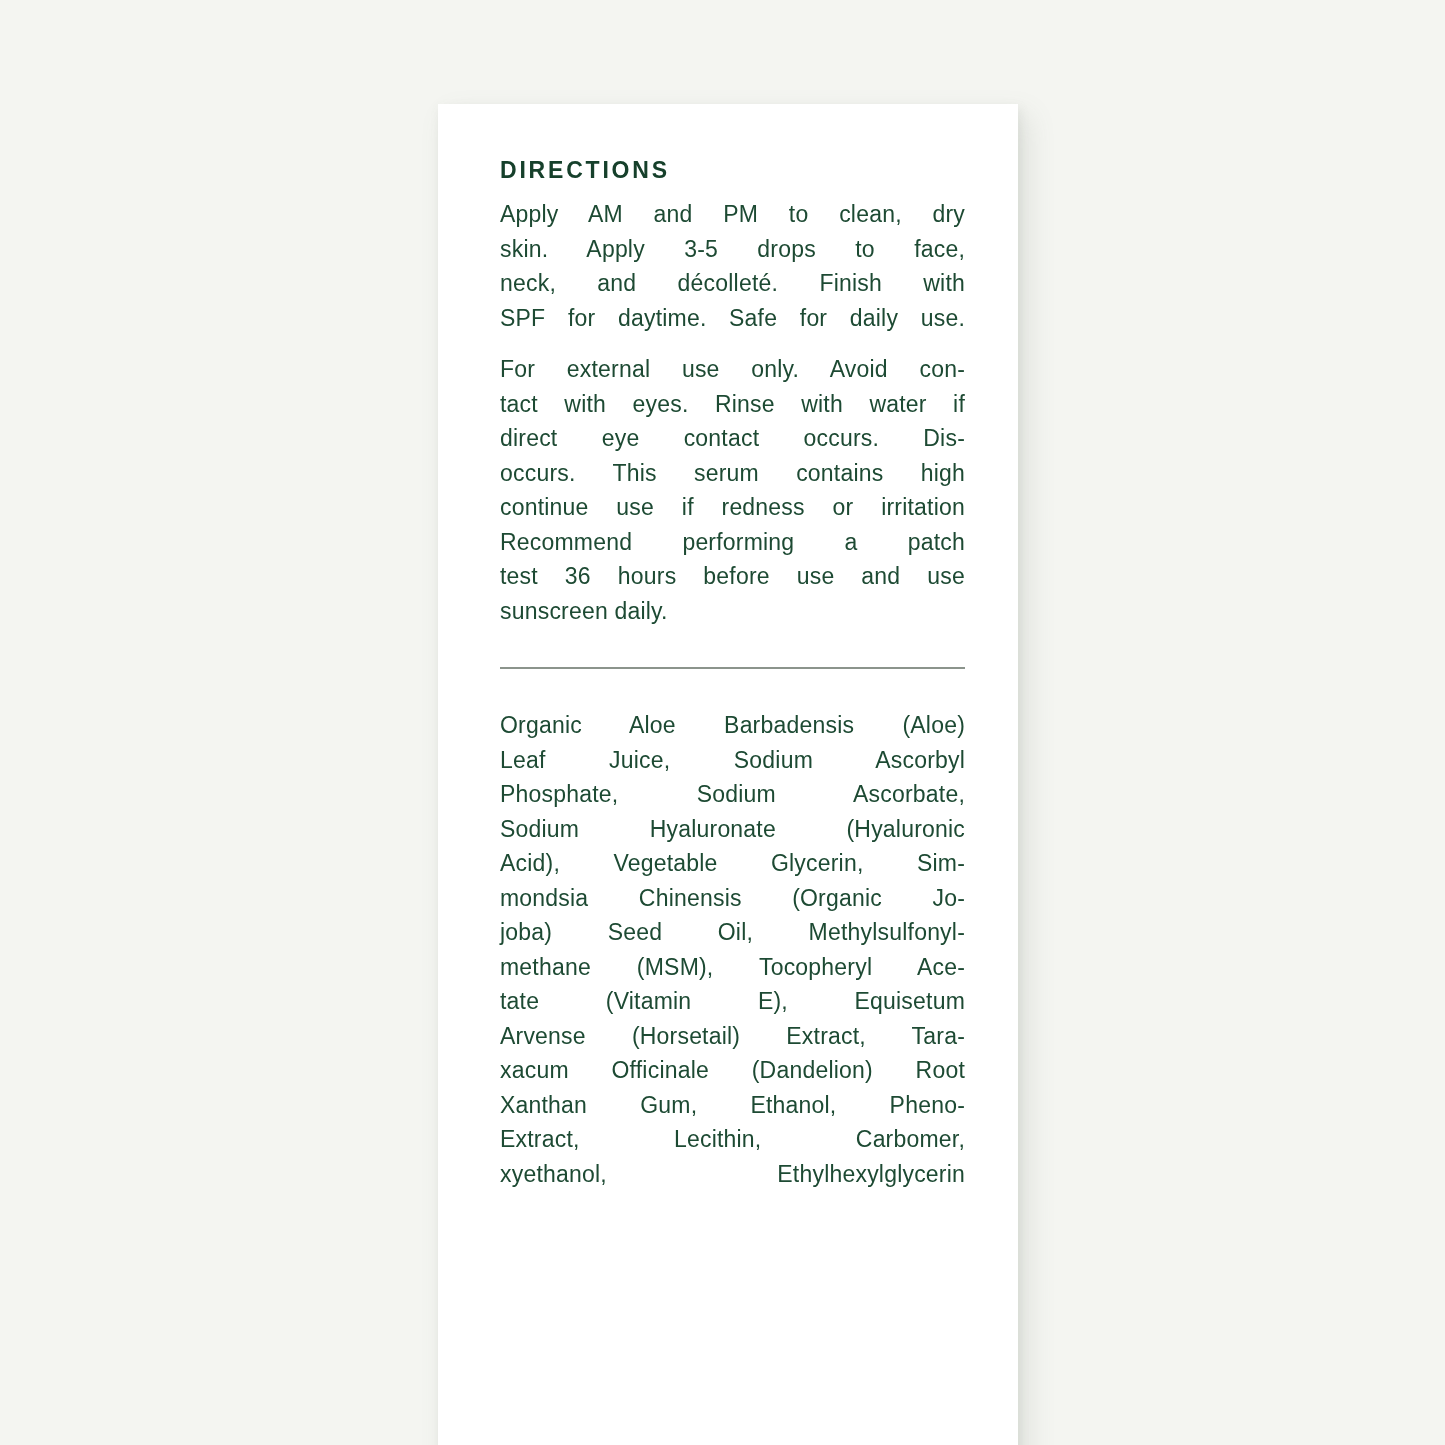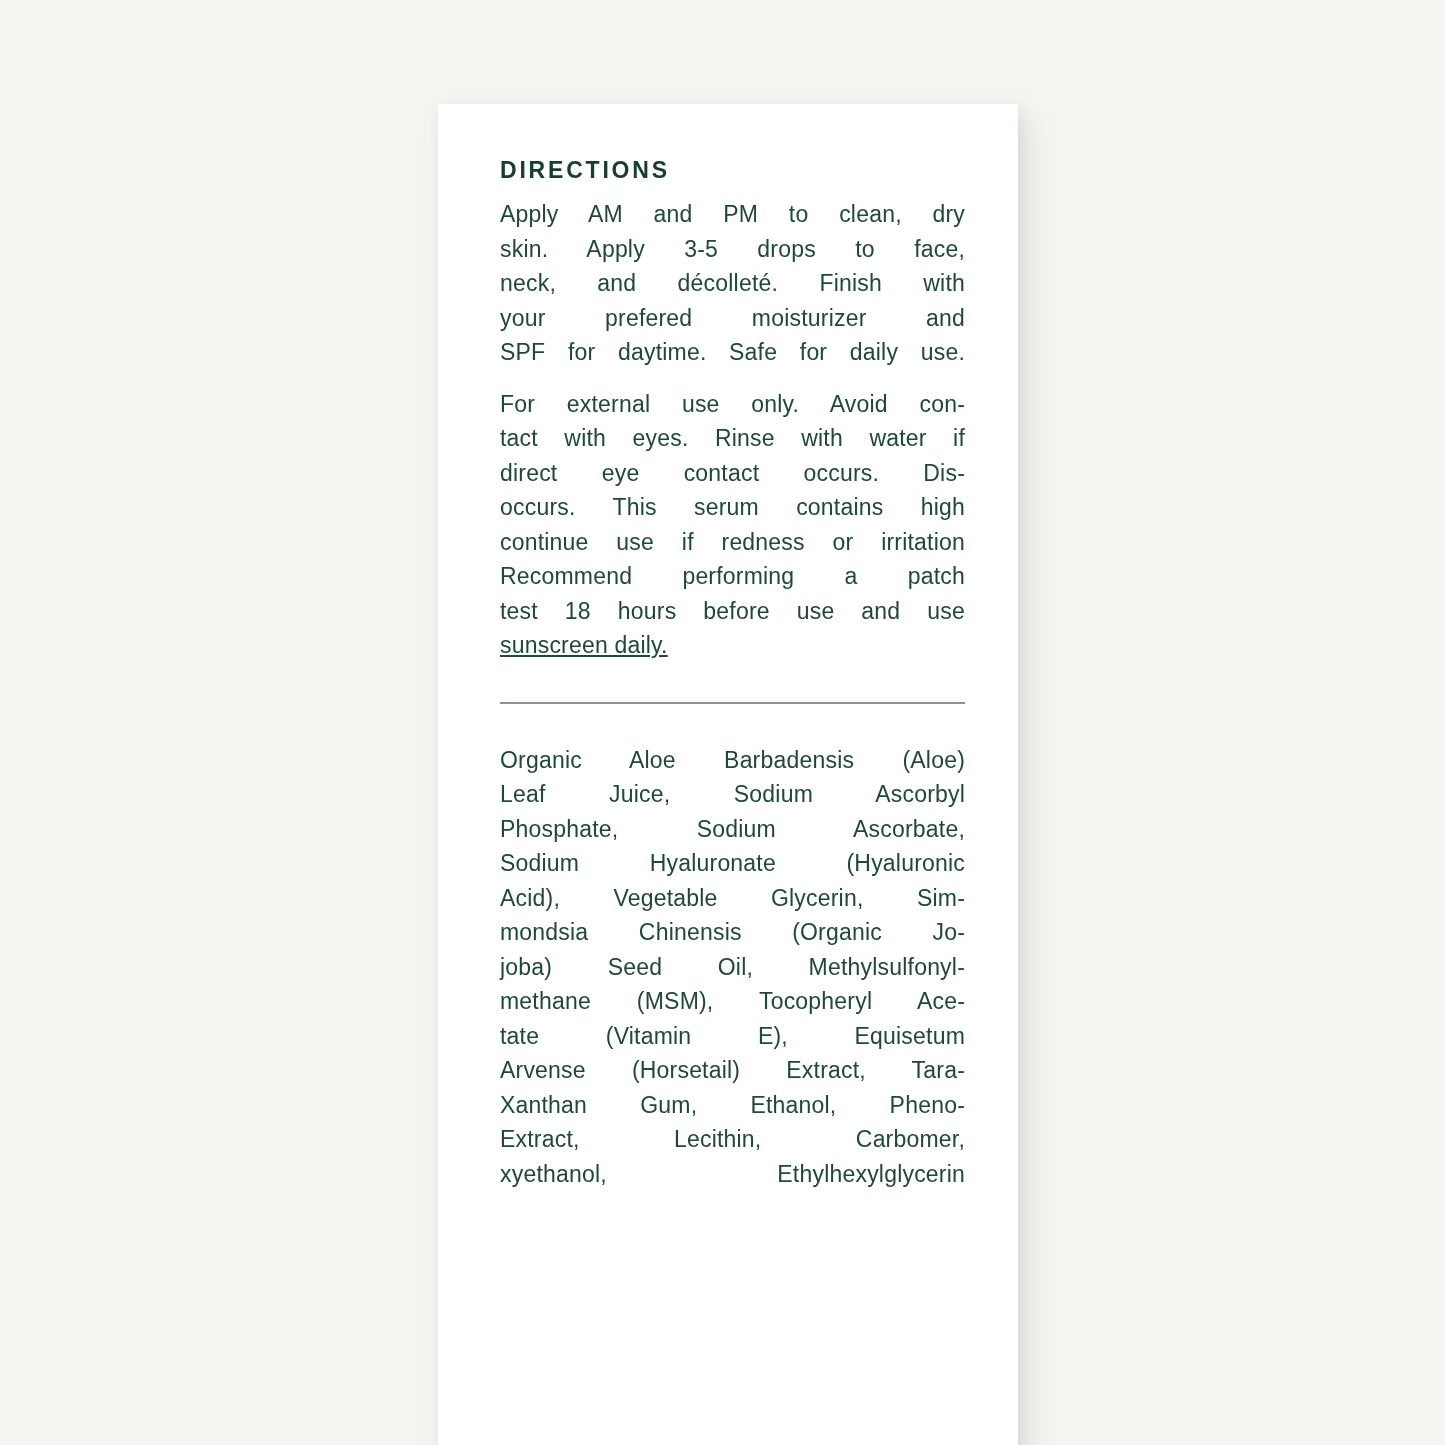--- a/index.html
+++ b/index.html
@@ -44,21 +44,20 @@
     color: var(--body-color, #1d4a33);
     letter-spacing: 0.2px;
   }
   .para .line {
     text-align: justify;
     text-align-last: justify;
   }
   .para .line.line-left {
     text-align: left;
     text-align-last: left;
-    text-decoration: underline;
   }
   .para-first  { margin-top: 15px; }
   .para-second { margin-top: 17px; }
   .para-ingredients { margin-top: 13px; }
   .divider {
     border: none;
     margin: 39px 0 39px 0;
     height: 0;
     border-top: 2px solid var(--divider-color, #8b948c);
   }
@@ -67,47 +66,47 @@
 <body style="--page-bg: #f4f5f1; --card-bg: #ffffff; --heading-color: #16402b; --body-color: #1d4a33; --divider-color: #8b948c;">
 
 <section class="card">
 
   <h2 class="section-heading">DIRECTIONS</h2>
 
   <div class="para para-first">
       <div class="line">Apply AM and PM to clean, dry</div>
       <div class="line">skin. Apply 3-5 drops to face,</div>
       <div class="line">neck, and décolleté. Finish with</div>
-      <div class="line">your prefered moisturizer and</div>
       <div class="line">SPF for daytime. Safe for daily use.</div>
     </div>
 
   <div class="para para-second">
       <div class="line">For external use only. Avoid con-</div>
       <div class="line">tact with eyes. Rinse with water if</div>
       <div class="line">direct eye contact occurs. Dis-</div>
       <div class="line">occurs. This serum contains high</div>
       <div class="line">continue use if redness or irritation</div>
       <div class="line">Recommend performing a patch</div>
-      <div class="line">test 18 hours before use and use</div>
+      <div class="line">test 36 hours before use and use</div>
       <div class="line line-left">sunscreen daily.</div>
     </div>
 
   <hr class="divider">
 
 
   <div class="para para-ingredients">
       <div class="line">Organic Aloe Barbadensis (Aloe)</div>
       <div class="line">Leaf Juice, Sodium Ascorbyl</div>
       <div class="line">Phosphate, Sodium Ascorbate,</div>
       <div class="line">Sodium Hyaluronate (Hyaluronic</div>
       <div class="line">Acid), Vegetable Glycerin, Sim-</div>
       <div class="line">mondsia Chinensis (Organic Jo-</div>
       <div class="line">joba) Seed Oil, Methylsulfonyl-</div>
       <div class="line">methane (MSM), Tocopheryl Ace-</div>
       <div class="line">tate (Vitamin E), Equisetum</div>
       <div class="line">Arvense (Horsetail) Extract, Tara-</div>
+      <div class="line">xacum Officinale (Dandelion) Root</div>
       <div class="line">Xanthan Gum, Ethanol, Pheno-</div>
       <div class="line">Extract, Lecithin, Carbomer,</div>
       <div class="line">xyethanol, Ethylhexylglycerin</div>
     </div>
 
 </section>
 
 </body></html>

